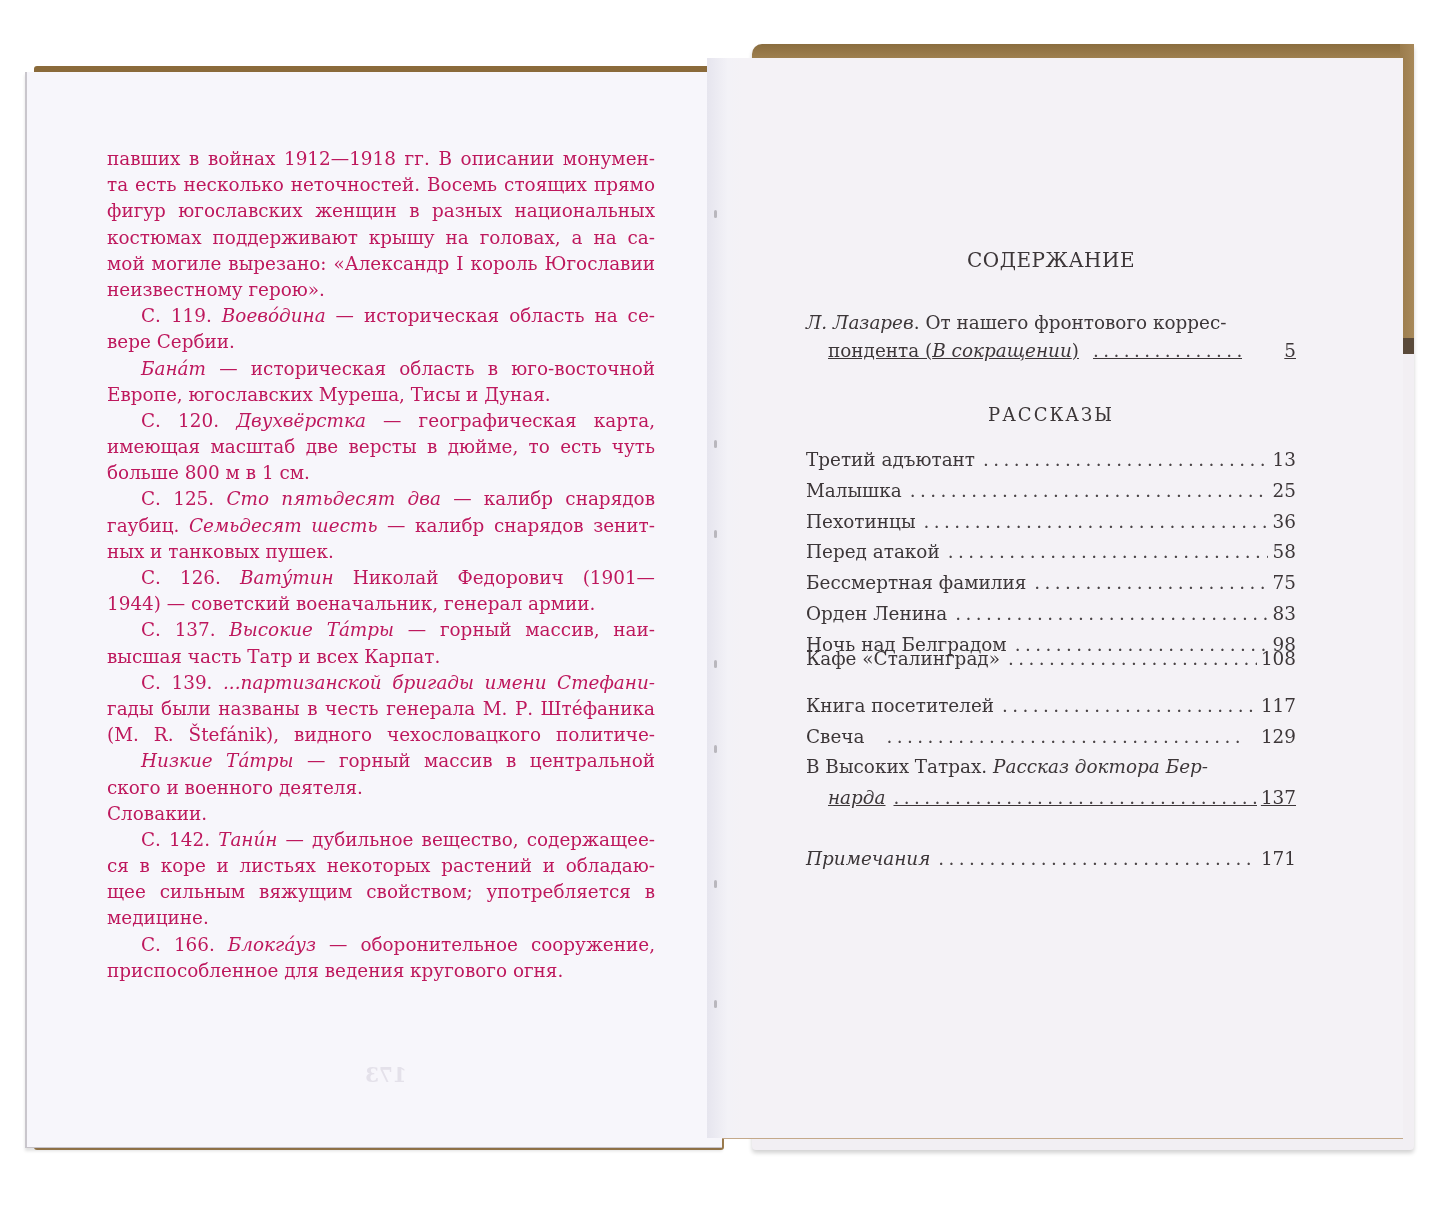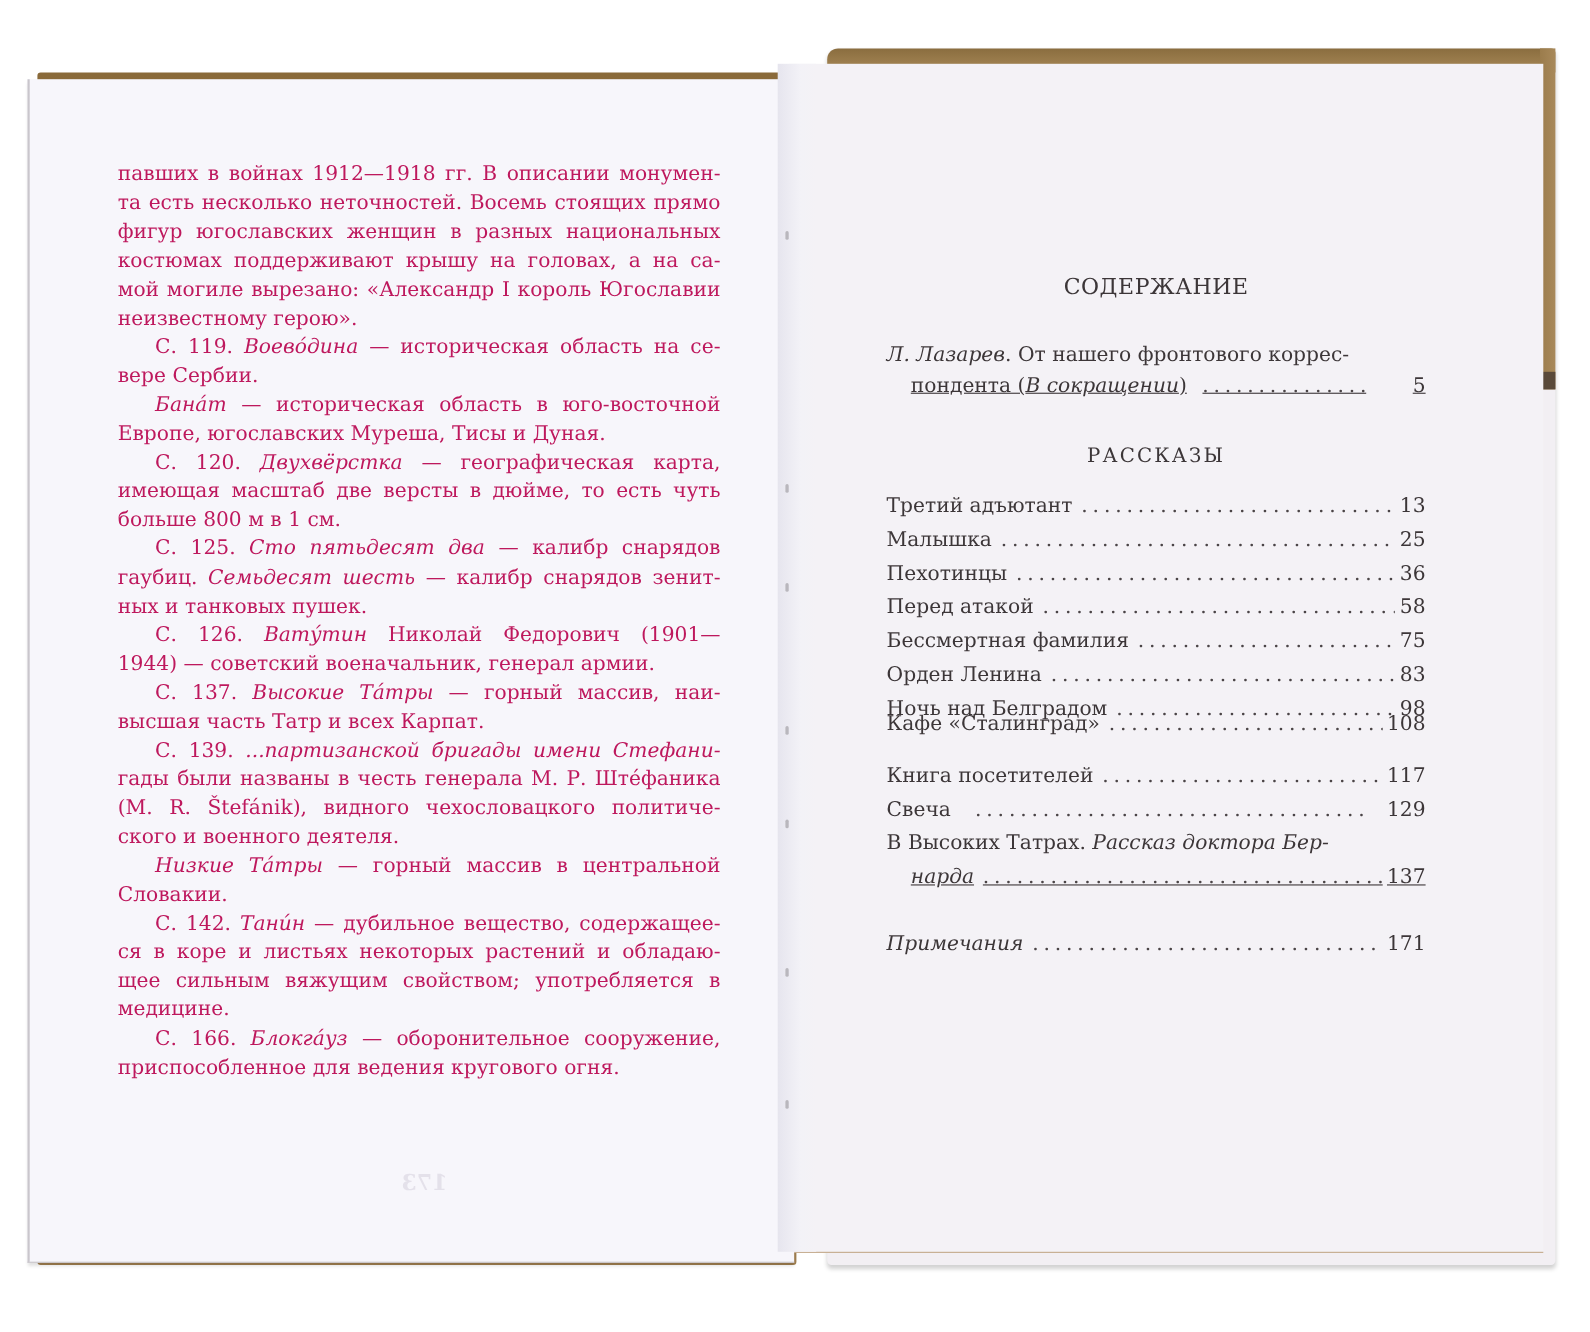--- a/index.html
+++ b/index.html
@@ -125,22 +125,22 @@
       <span class="line ind"><span>С. 125. </span><i>Сто пятьдесят два</i><span> — калибр снарядов</span></span>
       <span class="line"><span>гаубиц. </span><i>Семьдесят шесть</i><span> — калибр снарядов зенит-</span></span>
       <span class="line last">ных и танковых пушек.</span>
       <span class="line ind"><span>С. 126. </span><i>Ватýтин</i><span> Николай Федорович (1901—</span></span>
       <span class="line last">1944) — советский военачальник, генерал армии.</span>
       <span class="line ind"><span>С. 137. </span><i>Высокие Тáтры</i><span> — горный массив, наи-</span></span>
       <span class="line last">высшая часть Татр и всех Карпат.</span>
       <span class="line ind"><span>С. 139. </span><i>...партизанской бригады имени Стефани-</i><span></span></span>
       <span class="line">гады были названы в честь генерала М. Р. Штéфаника</span>
       <span class="line">(M. R. Štefánik), видного чехословацкого политиче-</span>
+      <span class="line ind"><span></span><i>Низкие Тáтры</i><span> — горный массив в центральной</span></span>
       <span class="line last">ского и военного деятеля.</span>
-      <span class="line ind"><span></span><i>Низкие Тáтры</i><span> — горный массив в центральной</span></span>
       <span class="line last">Словакии.</span>
       <span class="line ind"><span>С. 142. </span><i>Танúн</i><span> — дубильное вещество, содержащее-</span></span>
       <span class="line">ся в коре и листьях некоторых растений и обладаю-</span>
       <span class="line">щее сильным вяжущим свойством; употребляется в</span>
       <span class="line last">медицине.</span>
       <span class="line ind"><span>С. 166. </span><i>Блокгáуз</i><span> — оборонительное сооружение,</span></span>
       <span class="line last">приспособленное для ведения кругового огня.</span>
     </div>
   <div class="show-through">173</div>
 

